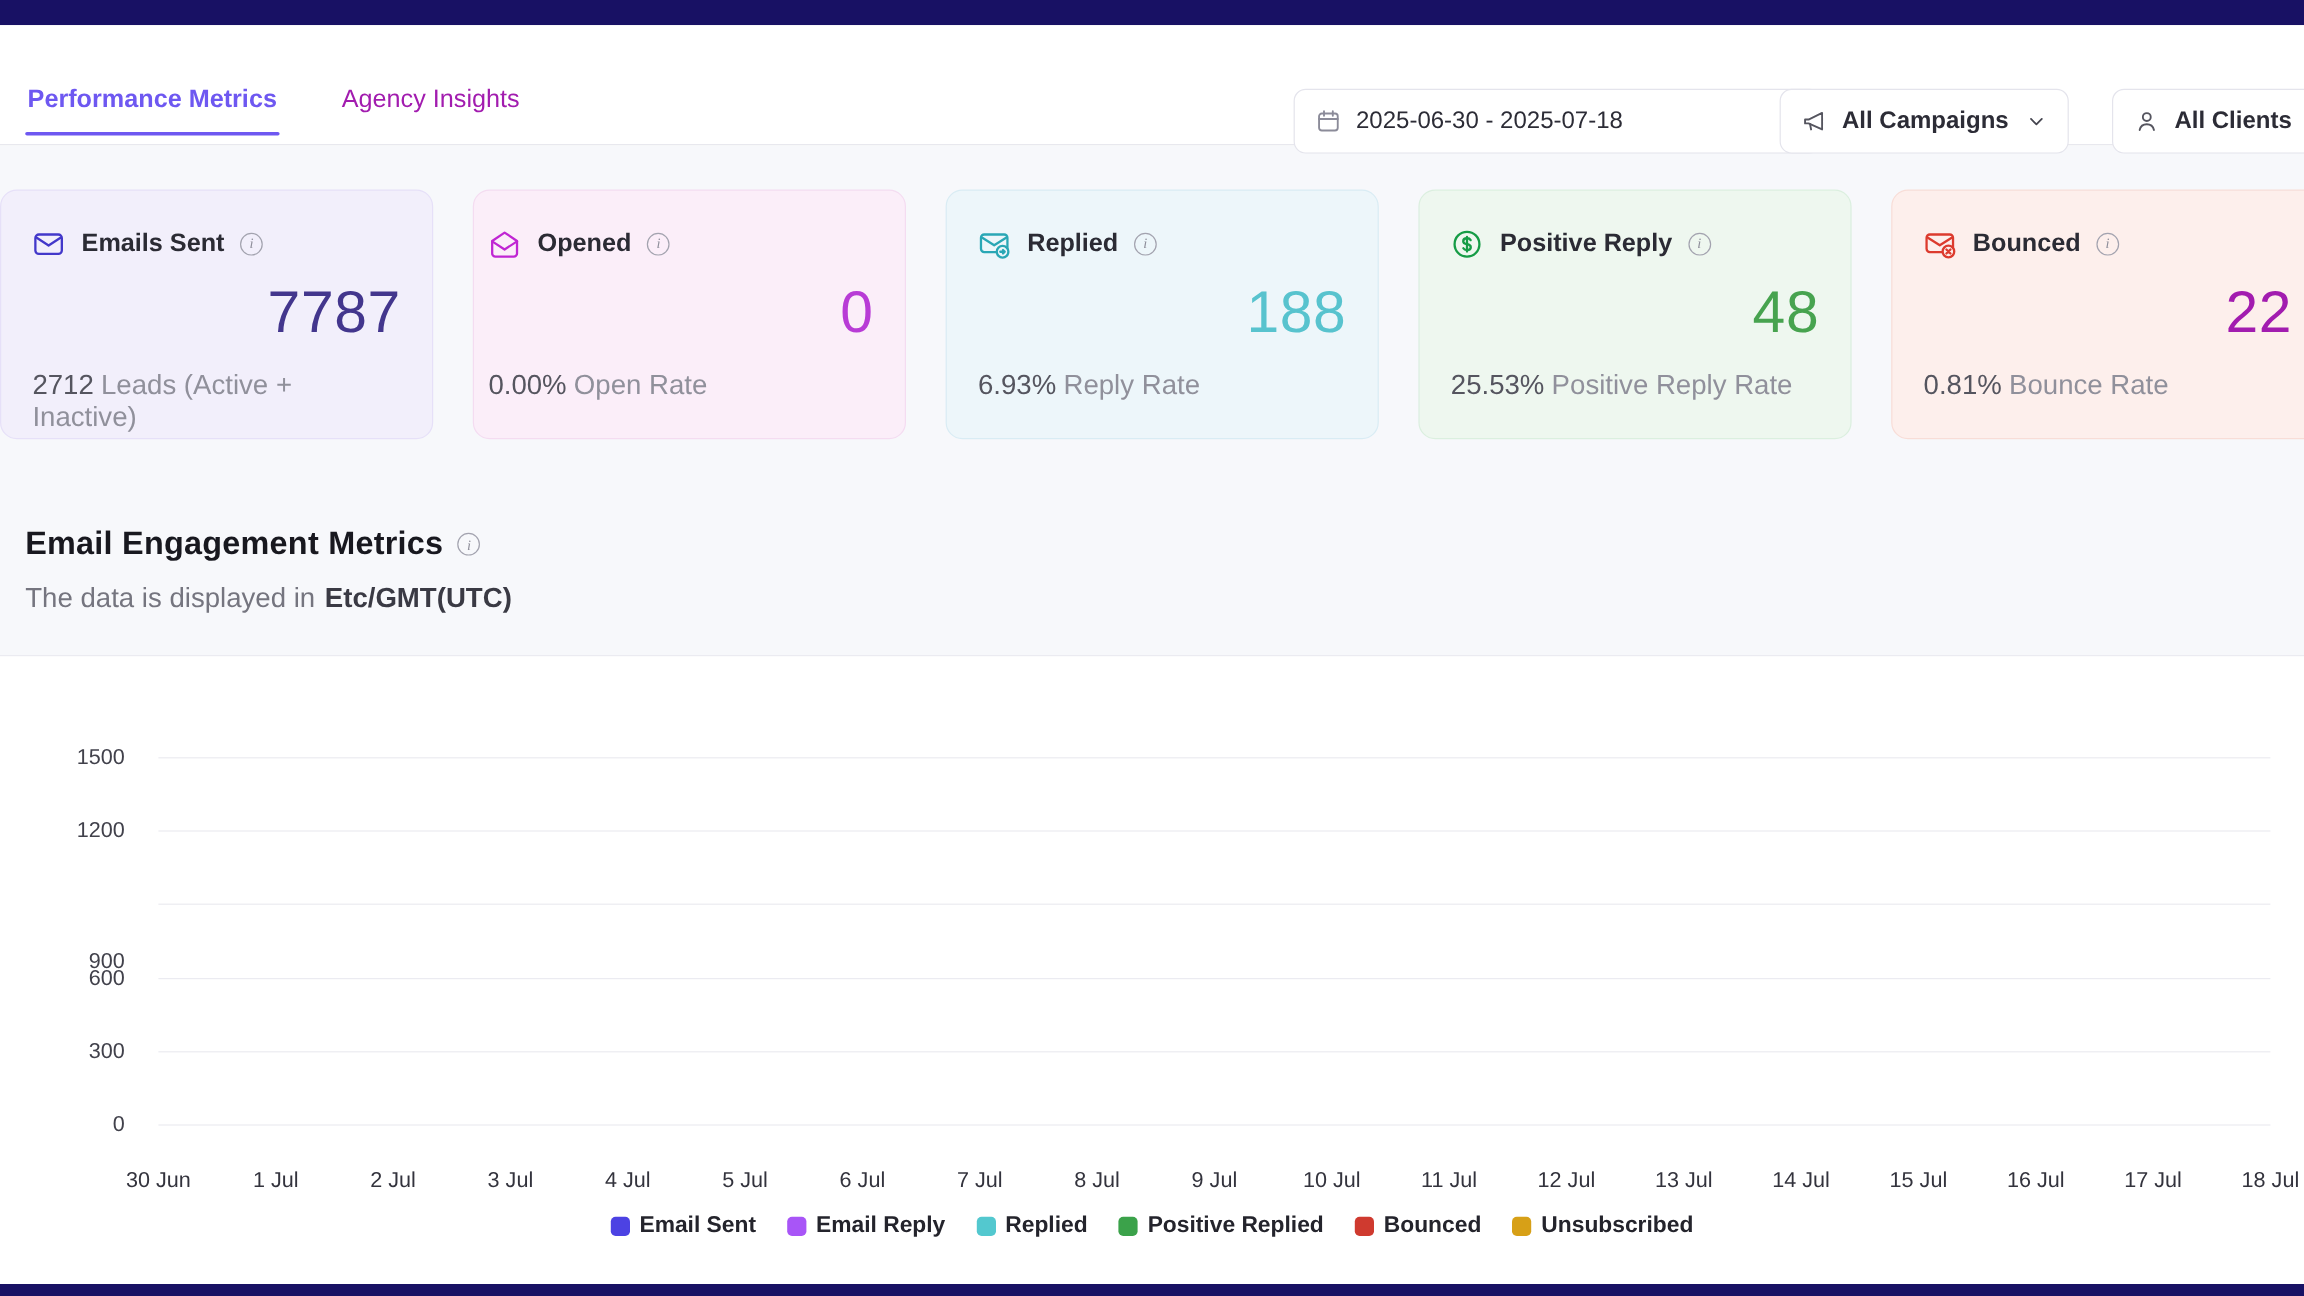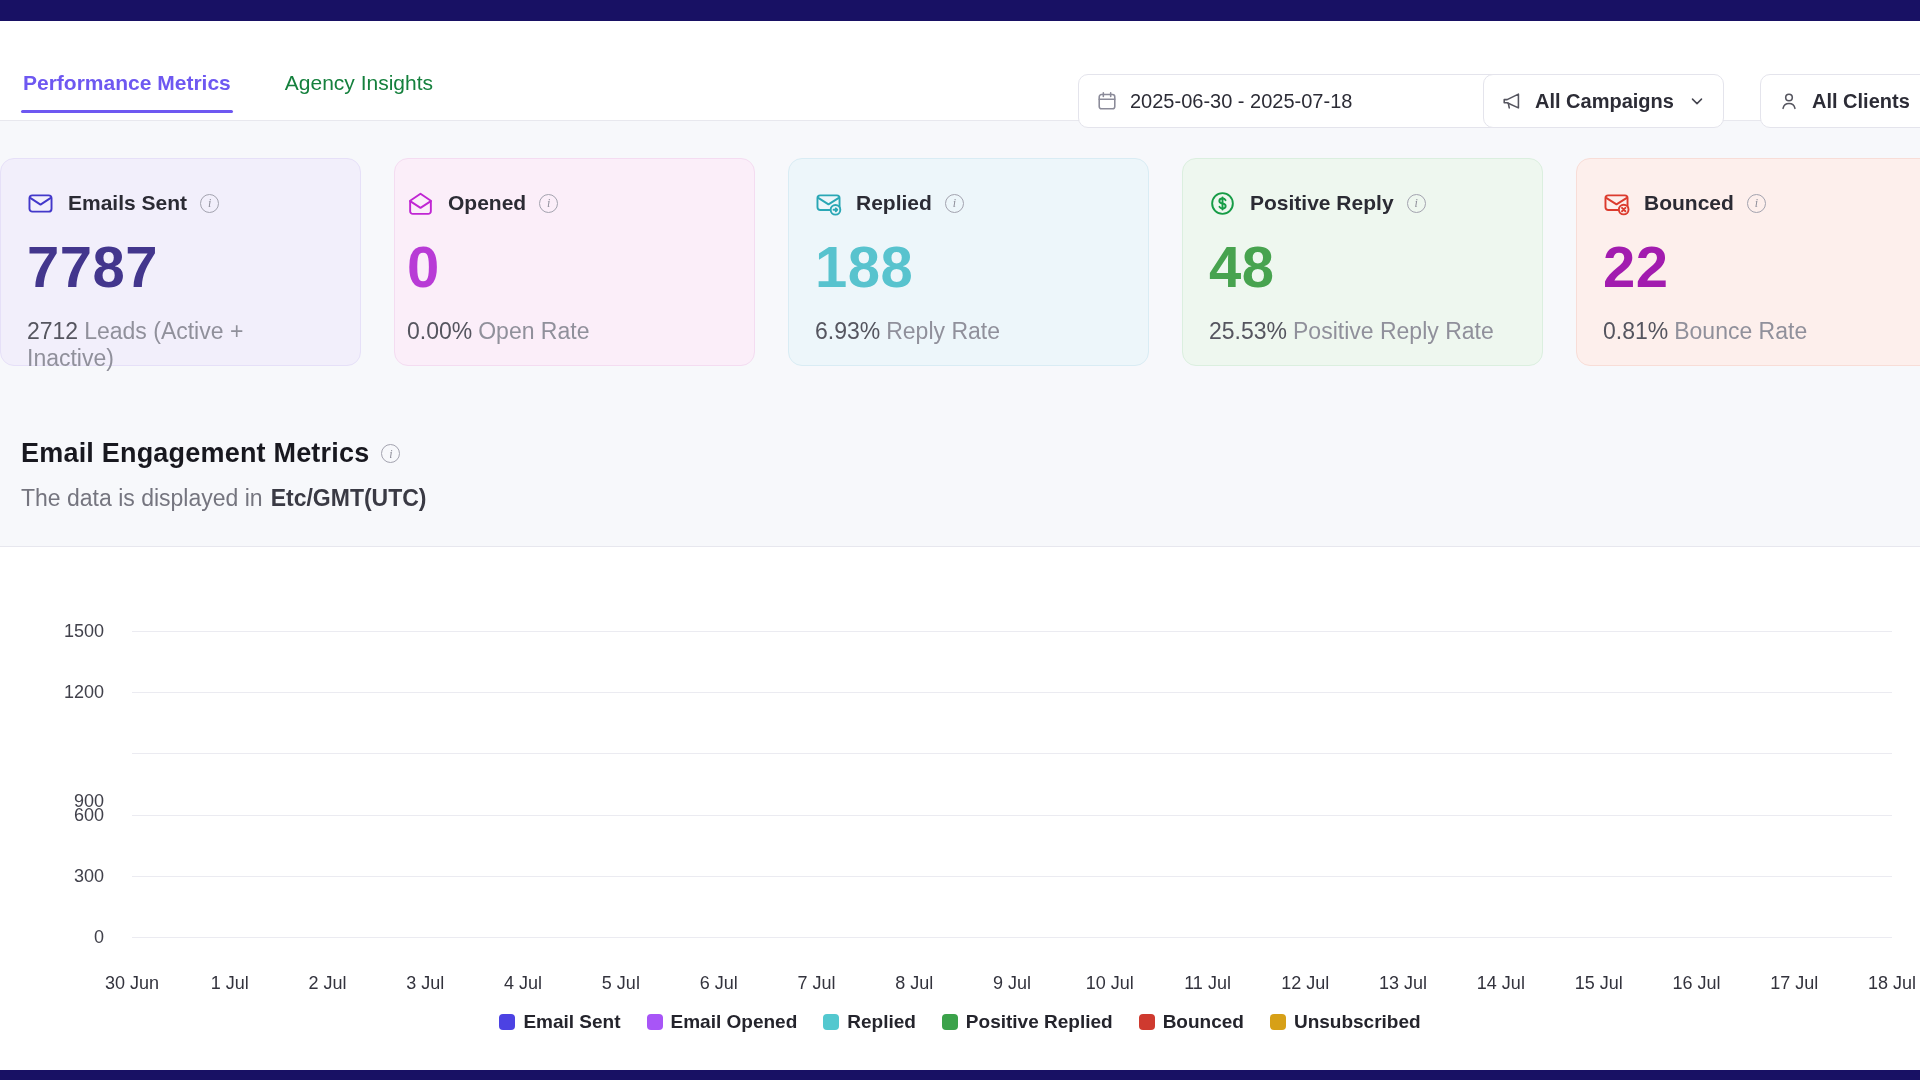--- a/index.html
+++ b/index.html
@@ -10,21 +10,21 @@
   }
 
   
   .top-bar { height:21px; background:#181164; }
   .bottom-bar { position:absolute; left:0; bottom:0; width:100%; height:10px; background:#181164; }
 
   
   .tab-bar { position:relative; height:100px; background:#ffffff; border-bottom:1px solid #e8e8ee; }
   .tabs { position:absolute; left:21px; bottom:0; display:flex; gap:50px; align-items:flex-end; }
   .tab { display:flex; flex-direction:column; gap:15px; padding-bottom:7px; cursor:pointer; }
-  .tab .lbl { font-size:21px; font-weight:500; color:#15803d; padding:0 2px; white-space:nowrap; }
+  .tab .lbl { font-size:21px; font-weight:500; color:#a21caf; padding:0 2px; white-space:nowrap; }
   .tab.active .lbl { color:#6e58f1; font-weight:600; }
   .tab-underline { height:3px; border-radius:3px; background:transparent; }
   .tab.active .tab-underline { background:#6e58f1; }
 
   .ctrl-btn {
     position:absolute; top:53px; height:54px; background:#fff;
     border:1px solid #e4e4ec; border-radius:10px; display:flex; align-items:center;
     gap:12px; padding:0 17px; font-family:inherit; font-size:20px; color:#2c2c36; cursor:pointer;
     white-space:nowrap;
   }
@@ -44,21 +44,21 @@
     padding:30px 26px 0;
   }
   .stat-head { display:flex; align-items:center; gap:13px; }
   .stat-head .icon { width:28px; height:28px; display:flex; align-items:center; }
   .stat-label { font-size:21px; font-weight:600; color:#2b2b34; white-space:nowrap; }
   .info-dot {
     width:19px; height:19px; border:1.5px solid #a3a3af; border-radius:50%;
     color:#8e8e9a; font-size:12px; line-height:1; display:flex; align-items:center; justify-content:center;
     font-family:"Liberation Serif", serif; font-style:italic; flex:0 0 auto;
   }
-  .stat-value { margin-top:16px; font-size:58px; font-weight:700; letter-spacing:.5px; }
+  .stat-value { margin-top:16px; font-size:49px; font-weight:400; letter-spacing:.5px;text-align:right; }
   .stat-sub { margin-top:18px; font-size:23px; color:#90909b; }
   .stat-sub b { color:#55555f; font-weight:500; margin-right:6px; }
 
   .section-header { padding:72px 0 0 21px; }
   .title-row { display:flex; align-items:center; gap:12px; }
   .section-header h2 { margin:0; font-size:27px; font-weight:700; color:#18181f; letter-spacing:.2px; }
   .subtitle { margin:16px 0 0; font-size:23px; color:#75757f; }
   .subtitle b { color:#3a3a44; font-weight:700; margin-left:8px; }
 
   .divider { height:1px; background:#e7e7ee; }
@@ -264,21 +264,21 @@
       <div class="x-label" style="left: 94.4444%;">17 Jul</div>
       <div class="x-label" style="left: 100%;">18 Jul</div>
     </div>
   <div class="legend" id="legend">
       <div class="legend-item">
         <span class="legend-swatch" style="background: rgb(76, 66, 227);"></span>
         <span class="legend-label">Email Sent</span>
       </div>
       <div class="legend-item">
         <span class="legend-swatch" style="background: rgb(168, 85, 247);"></span>
-        <span class="legend-label">Email Opened</span>
+        <span class="legend-label">Email Reply</span>
       </div>
       <div class="legend-item">
         <span class="legend-swatch" style="background: rgb(83, 200, 207);"></span>
         <span class="legend-label">Replied</span>
       </div>
       <div class="legend-item">
         <span class="legend-swatch" style="background: rgb(59, 162, 74);"></span>
         <span class="legend-label">Positive Replied</span>
       </div>
       <div class="legend-item">

